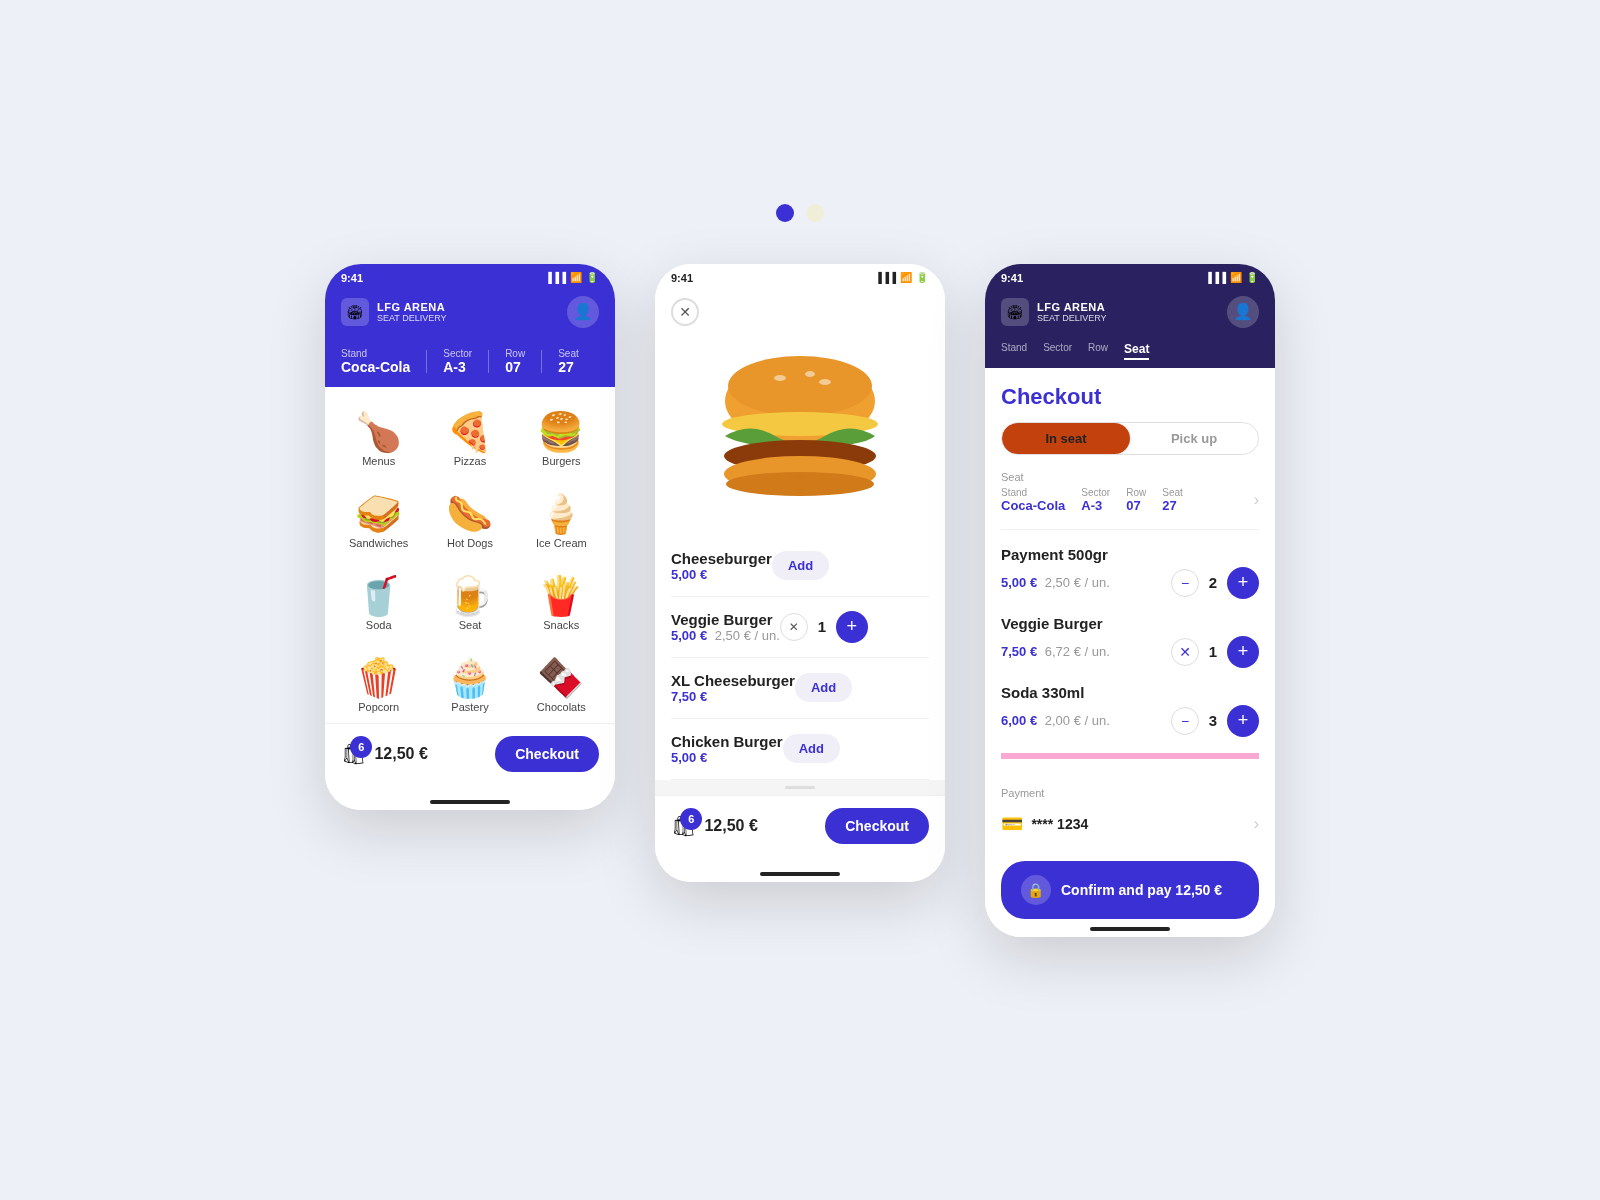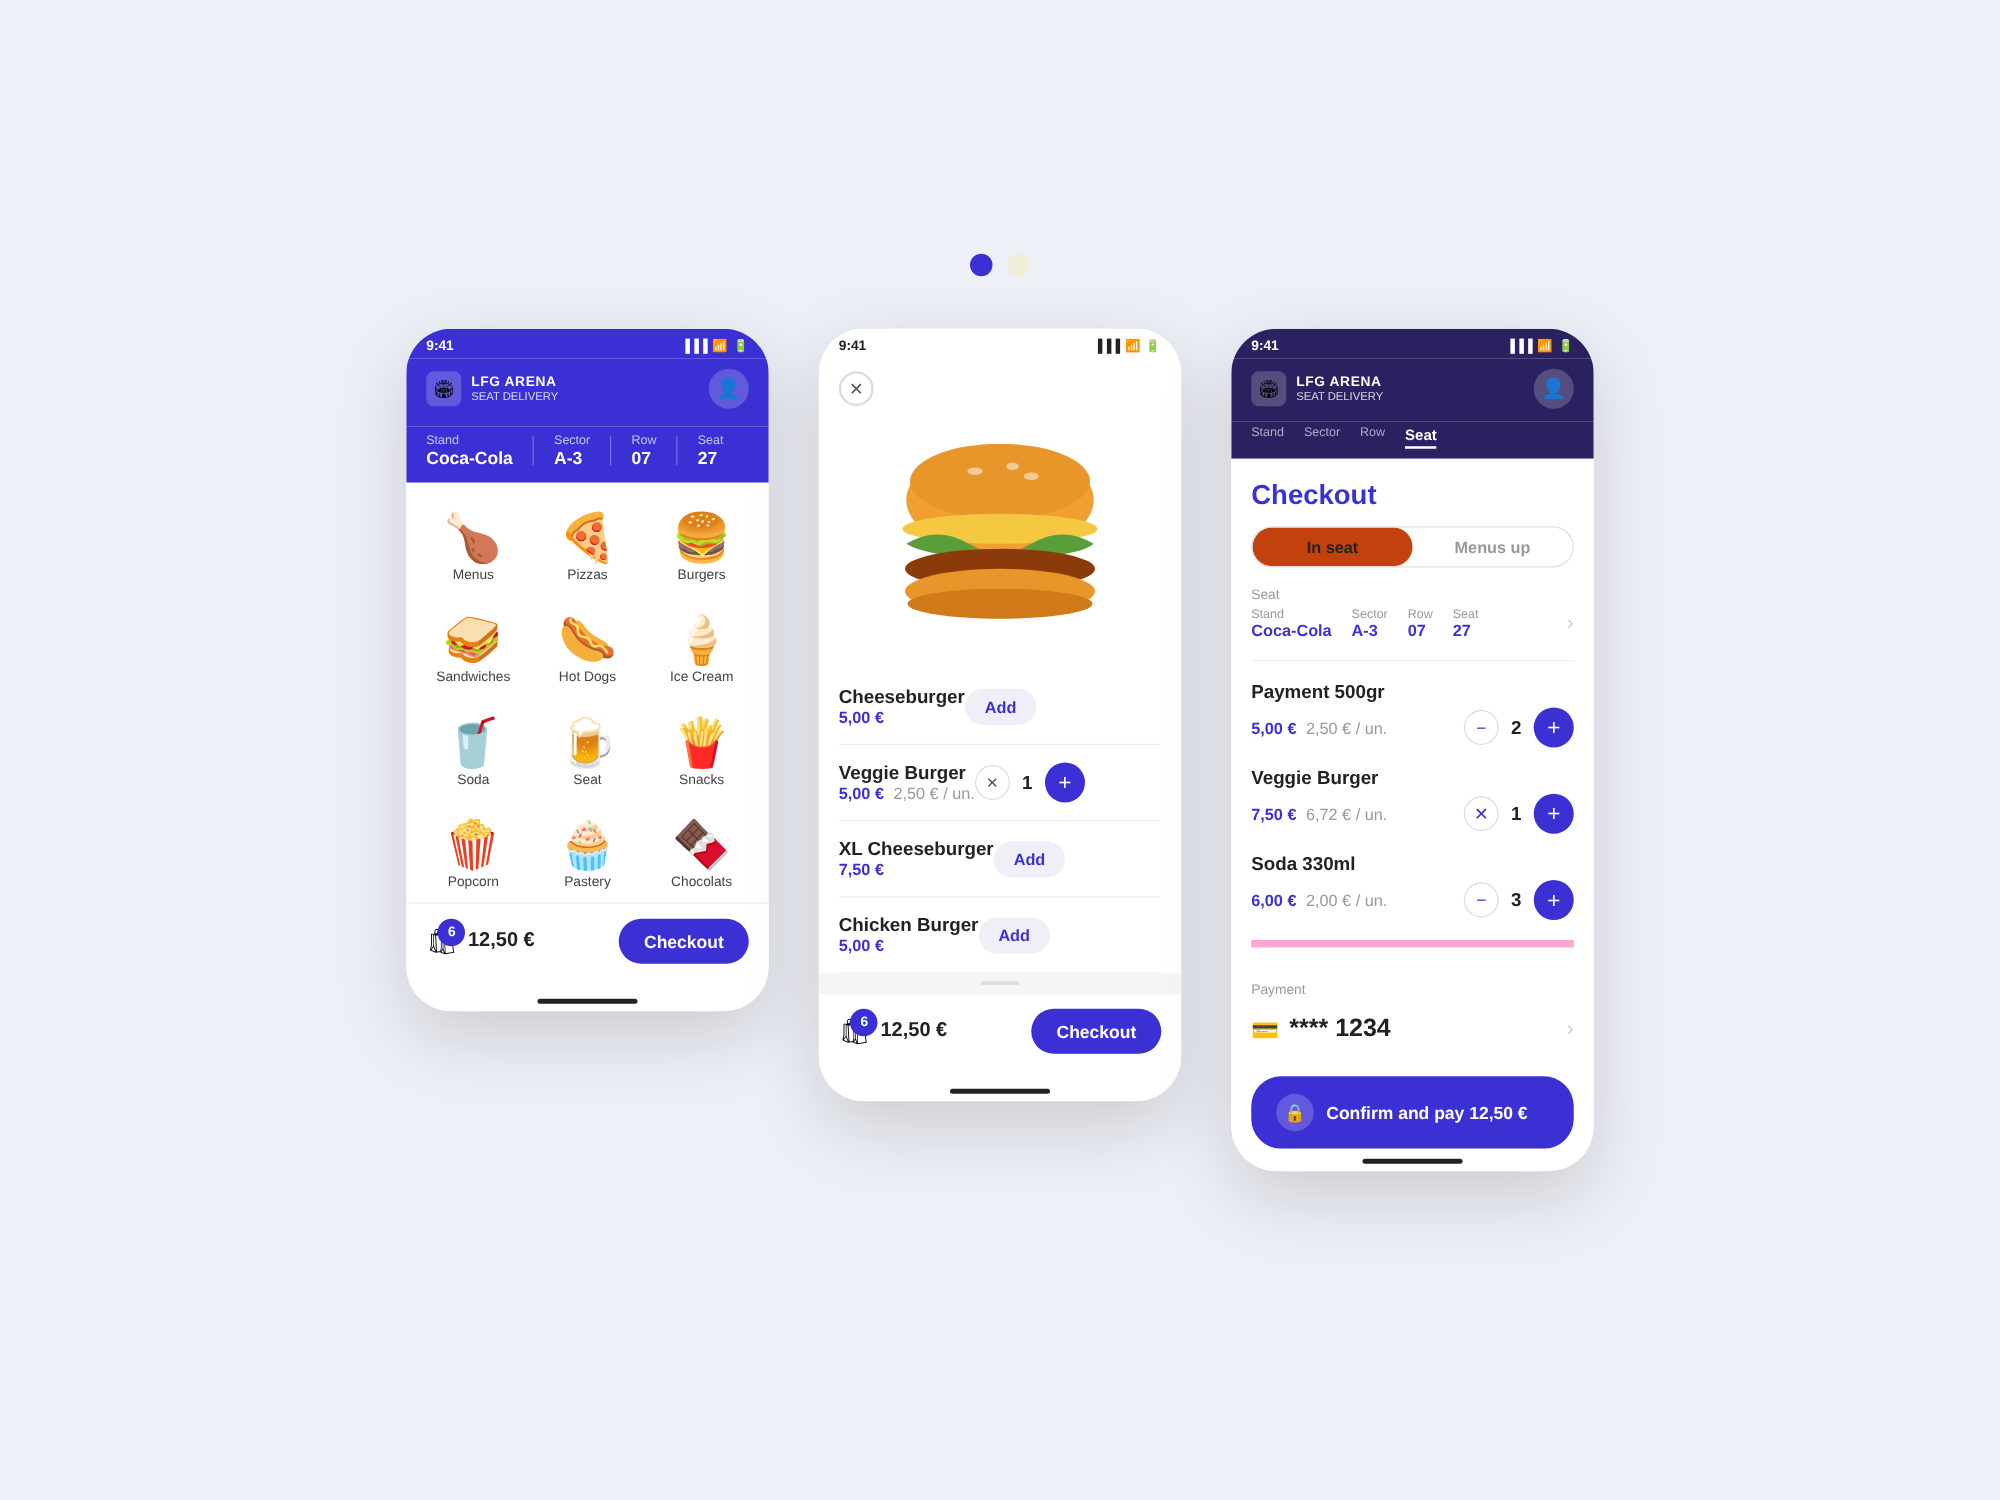--- a/index.html
+++ b/index.html
@@ -408,21 +408,21 @@
     .payment-left {
       display: flex;
       align-items: center;
       gap: 8px;
     }
     .card-icon {
       font-size: 18px;
       color: #3b30d4;
     }
     .card-num {
-      font-size: 20px;
+      font-size: 14px;
       color: #222;
       font-weight: 600;
     }
     .confirm-btn {
       margin: 16px 16px 0;
       background: #3b30d4;
       color: #fff;
       border: none;
       border-radius: 24px;
       padding: 14px 20px;
@@ -731,21 +731,21 @@
       <div class="screen3-seatcol">
         <span class="active-label">Seat</span>
       </div>
     </div>
 
     <div style="background:#fff;border-radius:0;flex:1;">
       <div class="checkout-title">Checkout</div>
 
       <div class="tab-bar">
         <button class="tab-btn active">In seat</button>
-        <button class="tab-btn inactive">Menus up</button>
+        <button class="tab-btn inactive">Pick up</button>
       </div>
 
       <div class="checkout-body">
         <div class="section-label">Seat</div>
         <div class="seat-row-checkout">
           <div class="seat-col-checkout">
             <div class="lbl">Stand</div>
             <div class="val">Coca-Cola</div>
           </div>
           <div class="seat-col-checkout">

